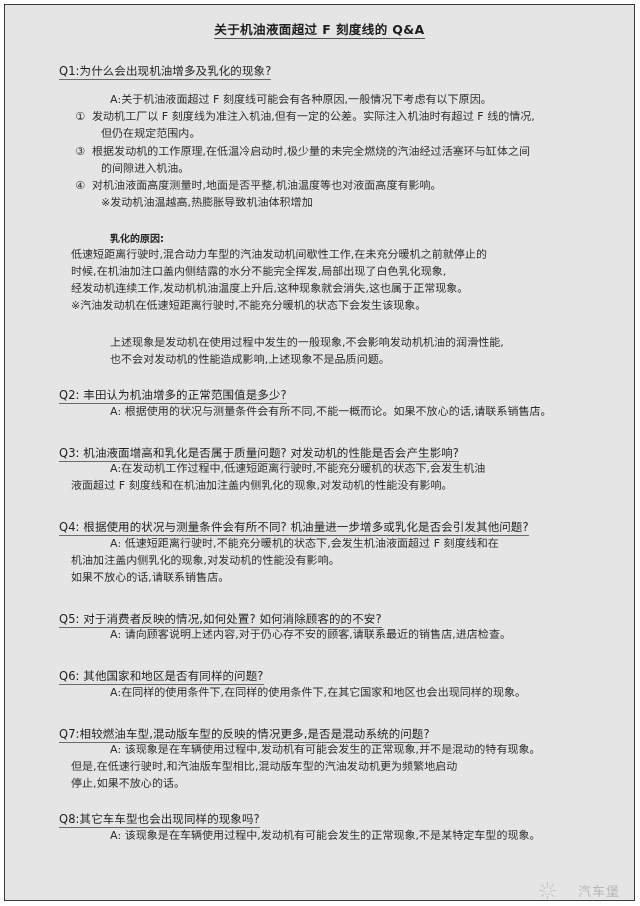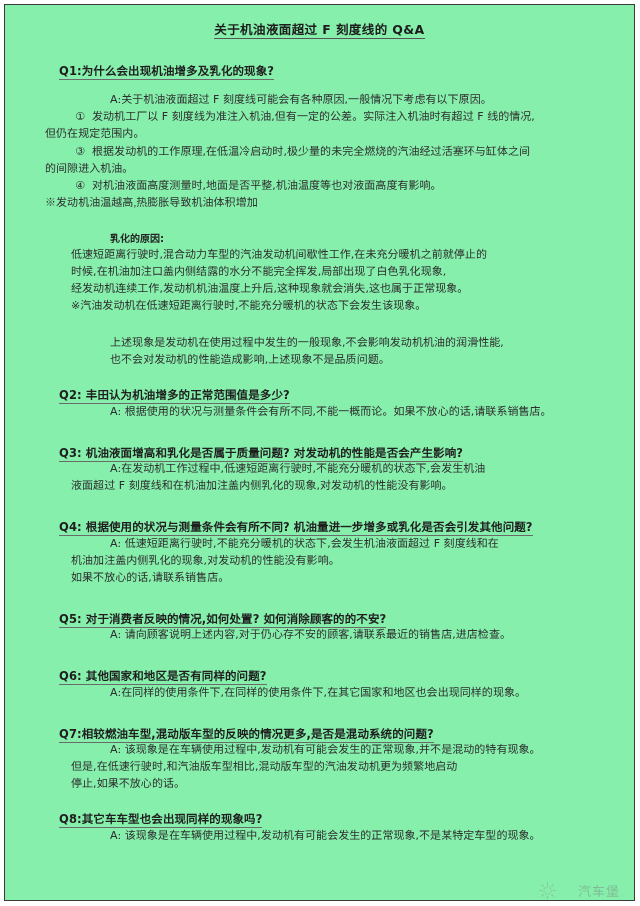--- a/index.html
+++ b/index.html
@@ -18,21 +18,21 @@
 
   
   .page {
     position: absolute;
     left: 4px;
     top: 4px;
     width: 631px;
     height: 897px;
     box-sizing: border-box;
     border: 1px solid #3a3a3a;
-    background: #86efac;
+    background: #e5e5e5;
     overflow: hidden;
   }
 
   .inner {
     position: relative;
     width: 100%;
     height: 100%;
     padding: 0;
     box-sizing: border-box;
   }
@@ -46,21 +46,21 @@
     margin: 14px 0 0 0;
     color: #1c1c1c;
   }
   .doc-title span.u {
     border-bottom: 1px solid #555;
     padding-bottom: 1px;
   }
 
   .q-head {
     font-size: 11.5px;
-    font-weight: bold;
+    font-weight: normal;
     color: #1f1f1f;
     letter-spacing: .1px;
     line-height: 1.25;
   }
   .q-head span.u {
     border-bottom: 1px solid #6a6a6a;
     padding-bottom: 1px;
   }
 
   .body-line {
@@ -76,21 +76,21 @@
     font-weight: bold;
     color: #242424;
     line-height: 1.55;
   }
 
   
   .ind-q    { margin-left: 54px; }
   .ind-a    { margin-left: 105px; }
   .ind-a2   { margin-left: 66px; }
   .ind-num  { margin-left: 96px; text-indent: -26px; }
-  .ind-numc { margin-left: 40px; font-family: Liberation Serif, serif; }
+  .ind-numc { margin-left: 96px; }
   .gap-m  { height: 13px; }
   .gap-l  { height: 20px; }
   .gap-xl { height: 26px; }
 
   
   .watermark {
     position: absolute;
     right: 14px;
     bottom: 14px;
     display: flex;

